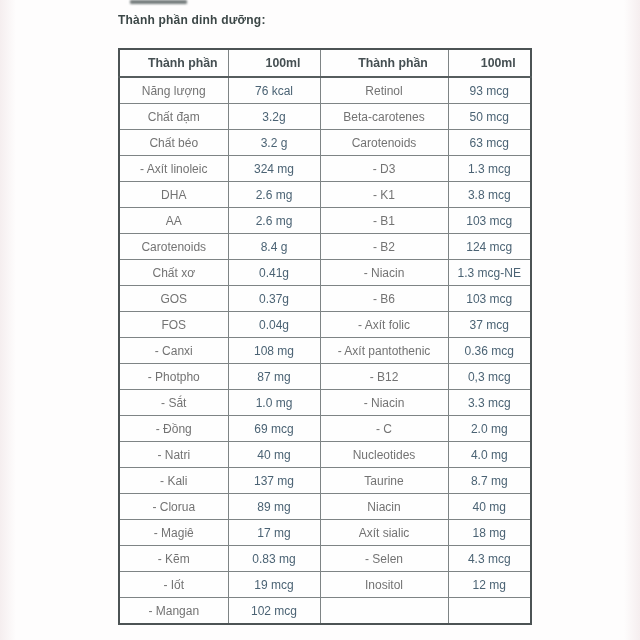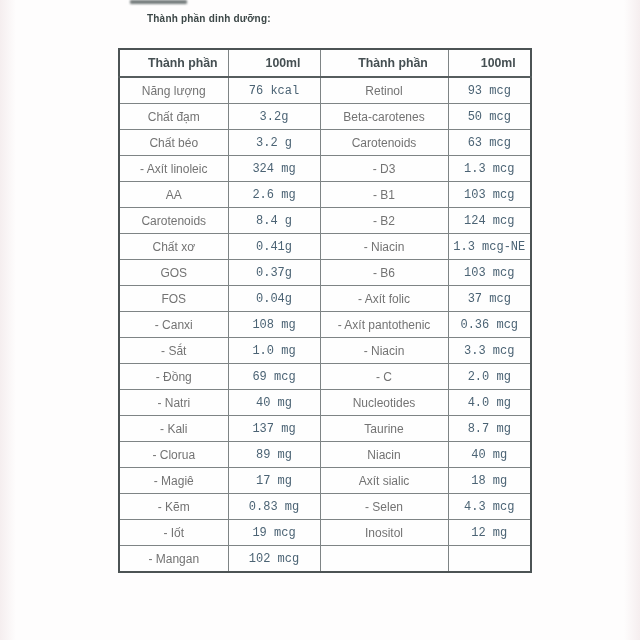--- a/index.html
+++ b/index.html
@@ -26,25 +26,24 @@
     height: 4px;
     background: #454f4f;
     opacity: 0.75;
     filter: blur(1px);
     border-radius: 1px;
   }
   .title {
     position: absolute;
     left: 118px;
     top: 13px;
-    font-size: 10px;
+    font-size: 12px;
     font-weight: bold;
     color: #3c4747;
     letter-spacing: 0.2px;
-    margin-left: 29px;
   }
   table.nutrition {
     position: absolute;
     left: 118px;
     top: 48px;
     width: 412px;
     border-collapse: collapse;
     table-layout: fixed;
     border: 2px solid #4c5354;
     background: #fefefe;
@@ -71,21 +70,20 @@
     color: #454f52;
     border-bottom: 2px solid #565d5e;
     height: 26px;
     padding-left: 20px;
   }
   table.nutrition td.label-cell {
     color: #737373;
   }
   table.nutrition td.value-cell {
     color: #4b6374;
-    font-family: Liberation Mono, monospace;
   }
 </style>
 </head>
 <body>
 
 <div class="page">
 
   <div class="cropped-fragment"></div>
 
   <div class="title">Thành phần dinh dưỡng:</div>
@@ -124,20 +122,26 @@
           <td class="label-cell">Carotenoids</td>
           <td class="value-cell">63 mcg</td>
         </tr>
         <tr>
           <td class="label-cell">- Axít linoleic</td>
           <td class="value-cell">324 mg</td>
           <td class="label-cell">- D3</td>
           <td class="value-cell">1.3 mcg</td>
         </tr>
         <tr>
+          <td class="label-cell">DHA</td>
+          <td class="value-cell">2.6 mg</td>
+          <td class="label-cell">- K1</td>
+          <td class="value-cell">3.8 mcg</td>
+        </tr>
+        <tr>
           <td class="label-cell">AA</td>
           <td class="value-cell">2.6 mg</td>
           <td class="label-cell">- B1</td>
           <td class="value-cell">103 mcg</td>
         </tr>
         <tr>
           <td class="label-cell">Carotenoids</td>
           <td class="value-cell">8.4 g</td>
           <td class="label-cell">- B2</td>
           <td class="value-cell">124 mcg</td>
@@ -160,20 +164,26 @@
           <td class="label-cell">- Axít folic</td>
           <td class="value-cell">37 mcg</td>
         </tr>
         <tr>
           <td class="label-cell">- Canxi</td>
           <td class="value-cell">108 mg</td>
           <td class="label-cell">- Axít pantothenic</td>
           <td class="value-cell">0.36 mcg</td>
         </tr>
         <tr>
+          <td class="label-cell">- Photpho</td>
+          <td class="value-cell">87 mg</td>
+          <td class="label-cell">- B12</td>
+          <td class="value-cell">0,3 mcg</td>
+        </tr>
+        <tr>
           <td class="label-cell">- Sắt</td>
           <td class="value-cell">1.0 mg</td>
           <td class="label-cell">- Niacin</td>
           <td class="value-cell">3.3 mcg</td>
         </tr>
         <tr>
           <td class="label-cell">- Đồng</td>
           <td class="value-cell">69 mcg</td>
           <td class="label-cell">- C</td>
           <td class="value-cell">2.0 mg</td>

